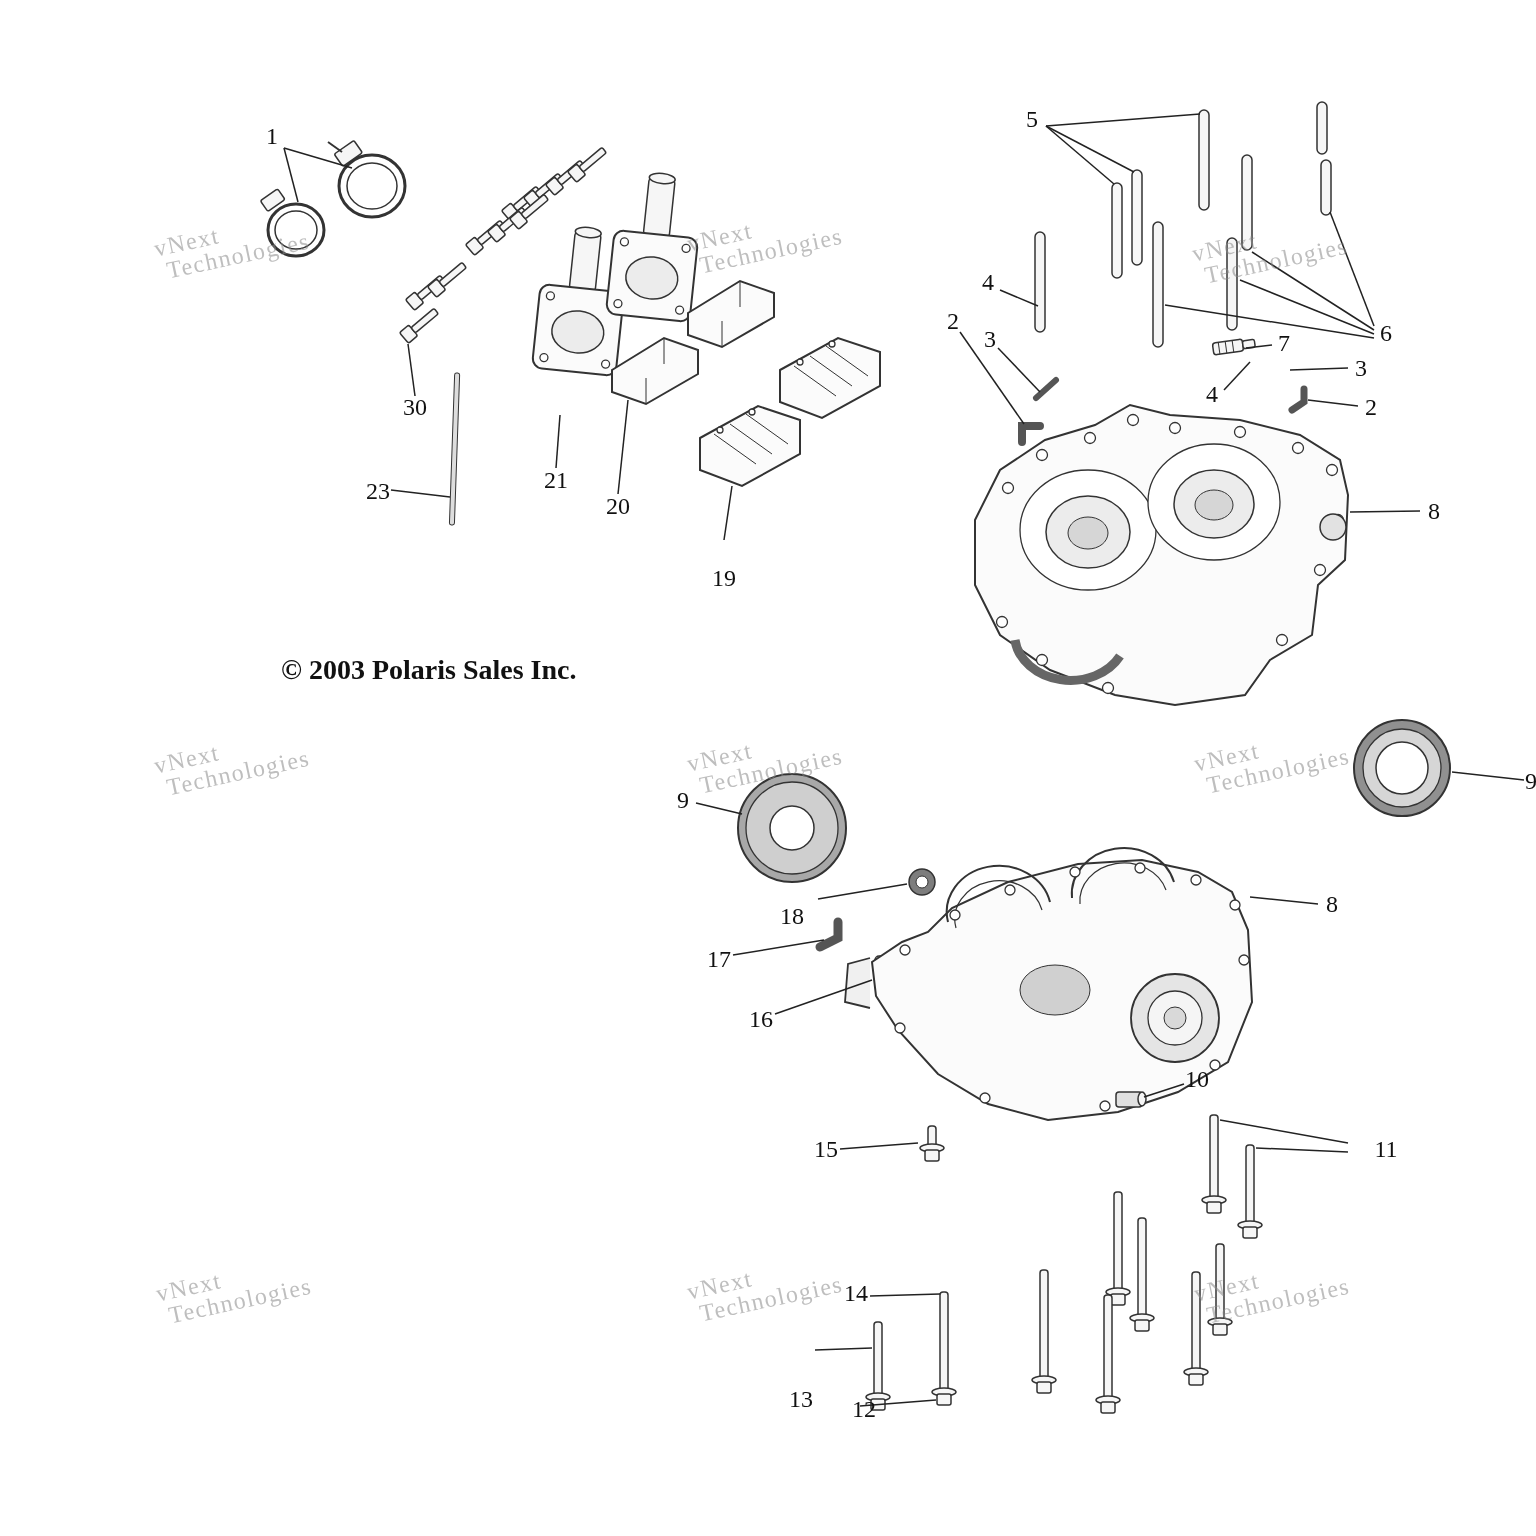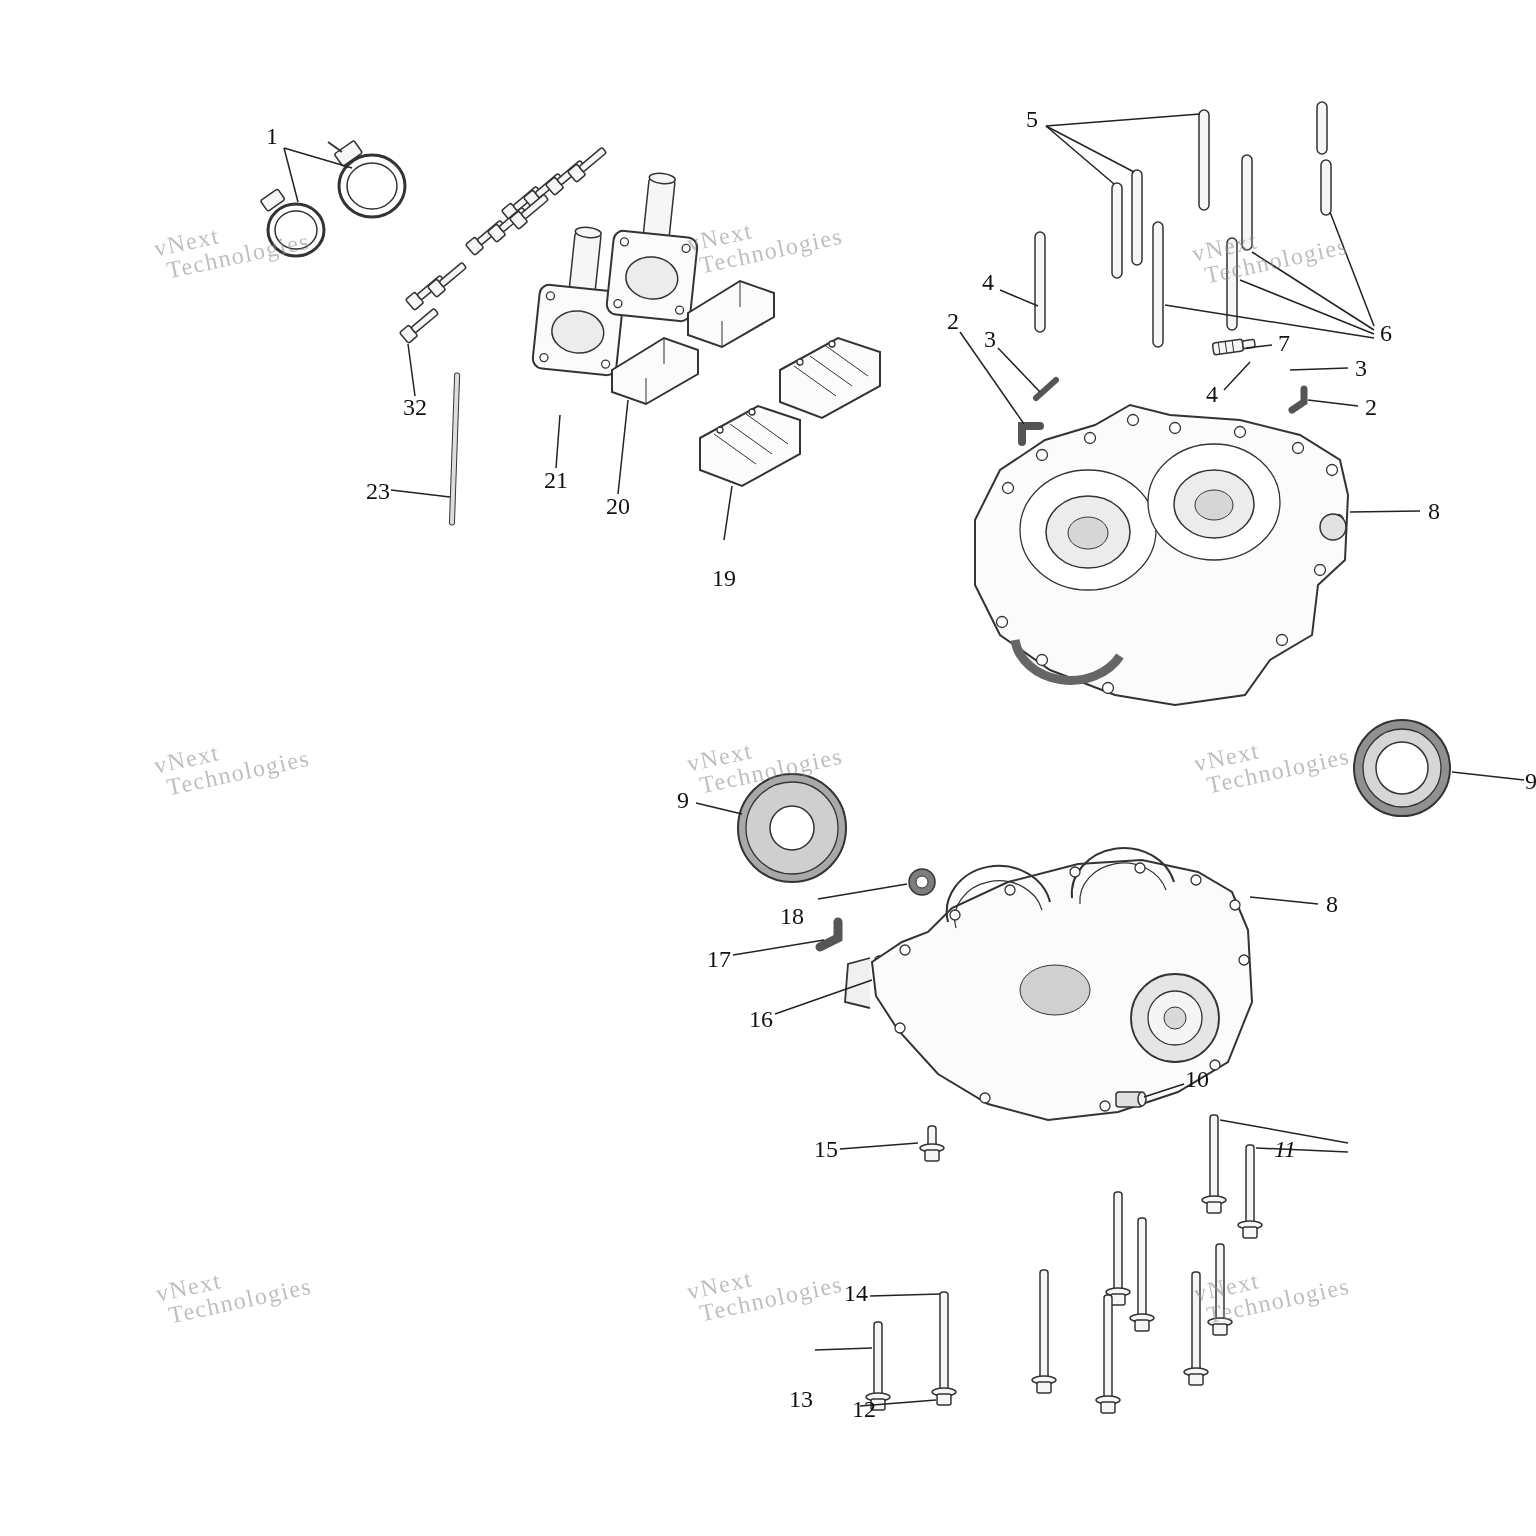--- a/index.html
+++ b/index.html
@@ -333,21 +333,21 @@
         <div>vNext</div>
         <div class="wm2">Technologies</div>
       </div>
       <div class="wm" style="left: 1272px; top: 1290px;">
         <div>vNext</div>
         <div class="wm2">Technologies</div>
       </div>
     </div>
   <div id="callouts">
       <div class="callout" style="left: 272px; top: 136px;">1</div>
-      <div class="callout" style="left: 415px; top: 407px;">32</div>
+      <div class="callout" style="left: 415px; top: 407px;">30</div>
       <div class="callout" style="left: 378px; top: 491px;">23</div>
       <div class="callout" style="left: 556px; top: 480px;">21</div>
       <div class="callout" style="left: 618px; top: 506px;">20</div>
       <div class="callout" style="left: 724px; top: 552px; margin-top: 26px;">19</div>
       <div class="callout" style="left: 1032px; top: 119px;">5</div>
       <div class="callout" style="left: 1386px; top: 333px;">6</div>
       <div class="callout" style="left: 953px; top: 321px;">2</div>
       <div class="callout" style="left: 990px; top: 339px;">3</div>
       <div class="callout" style="left: 988px; top: 282px;">4</div>
       <div class="callout" style="left: 1284px; top: 343px;">7</div>
@@ -356,19 +356,20 @@
       <div class="callout" style="left: 1212px; top: 394px;">4</div>
       <div class="callout" style="left: 1434px; top: 511px;">8</div>
       <div class="callout" style="left: 683px; top: 800px;">9</div>
       <div class="callout" style="left: 1531px; top: 781px;">9</div>
       <div class="callout" style="left: 792px; top: 904px; margin-top: 12px;">18</div>
       <div class="callout" style="left: 719px; top: 959px;">17</div>
       <div class="callout" style="left: 761px; top: 1019px; text-align: center;">16</div>
       <div class="callout" style="left: 1332px; top: 904px;">8</div>
       <div class="callout" style="left: 1197px; top: 1079px;">10</div>
       <div class="callout" style="left: 826px; top: 1149px;">15</div>
-      <div class="callout" style="left: 1285px; top: 1149px; font-style: italic;">11</div>
+      <div class="callout" style="left: 1386px; top: 1149px;">11</div>
       <div class="callout" style="left: 856px; top: 1293px;">14</div>
       <div class="callout" style="left: 801px; top: 1351px; margin-top: 48px;">13</div>
       <div class="callout" style="left: 846px; top: 1409px; margin-left: 18px;">12</div>
     </div>
 
+  <div class="copyright">© 2003 Polaris Sales Inc.</div>
 </div>
 
 </body></html>

